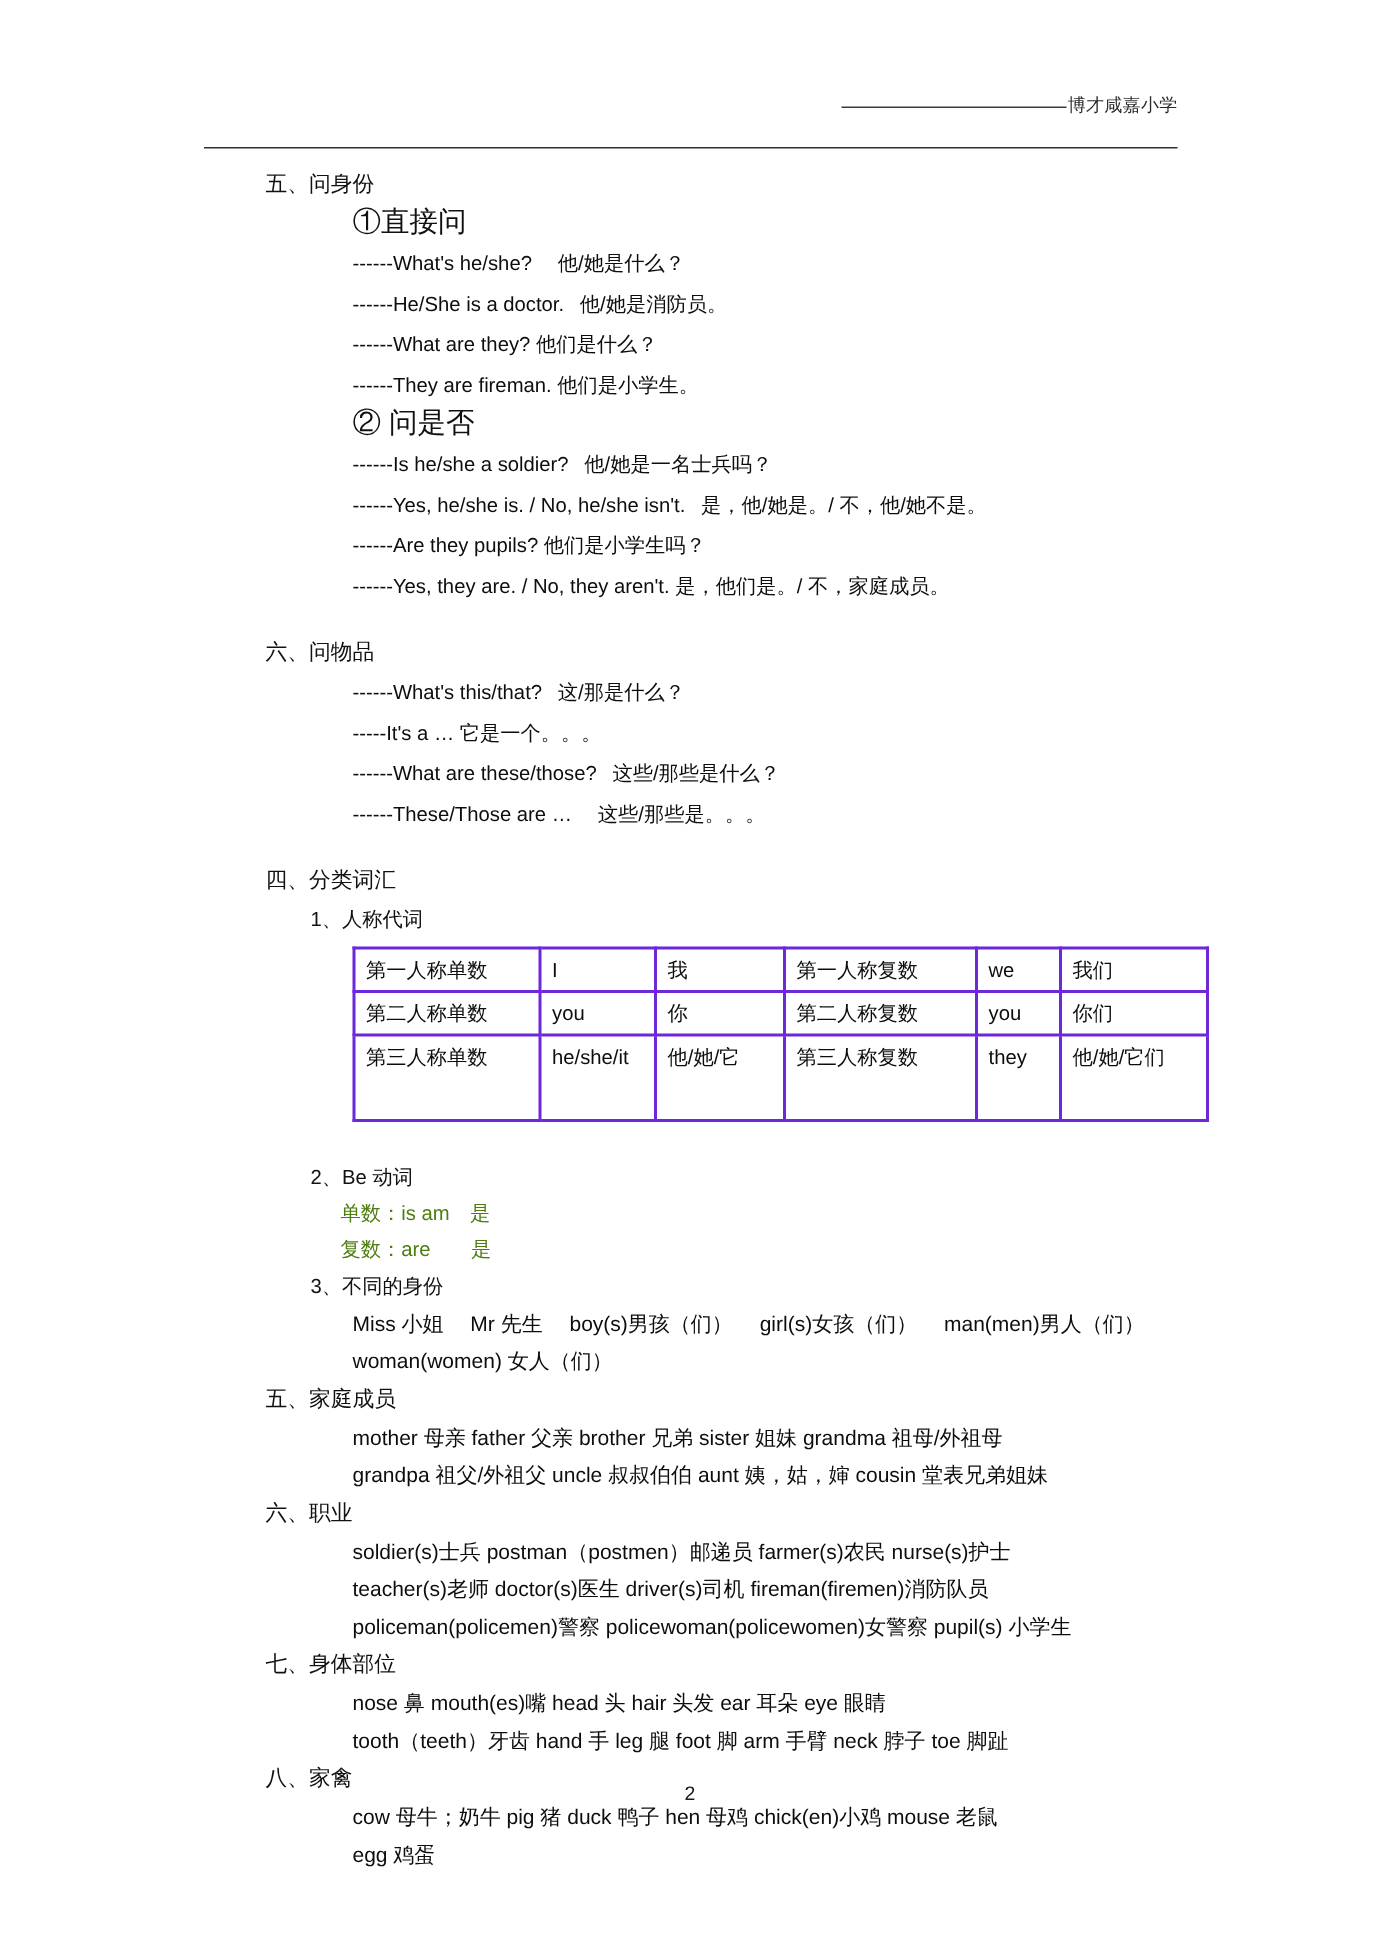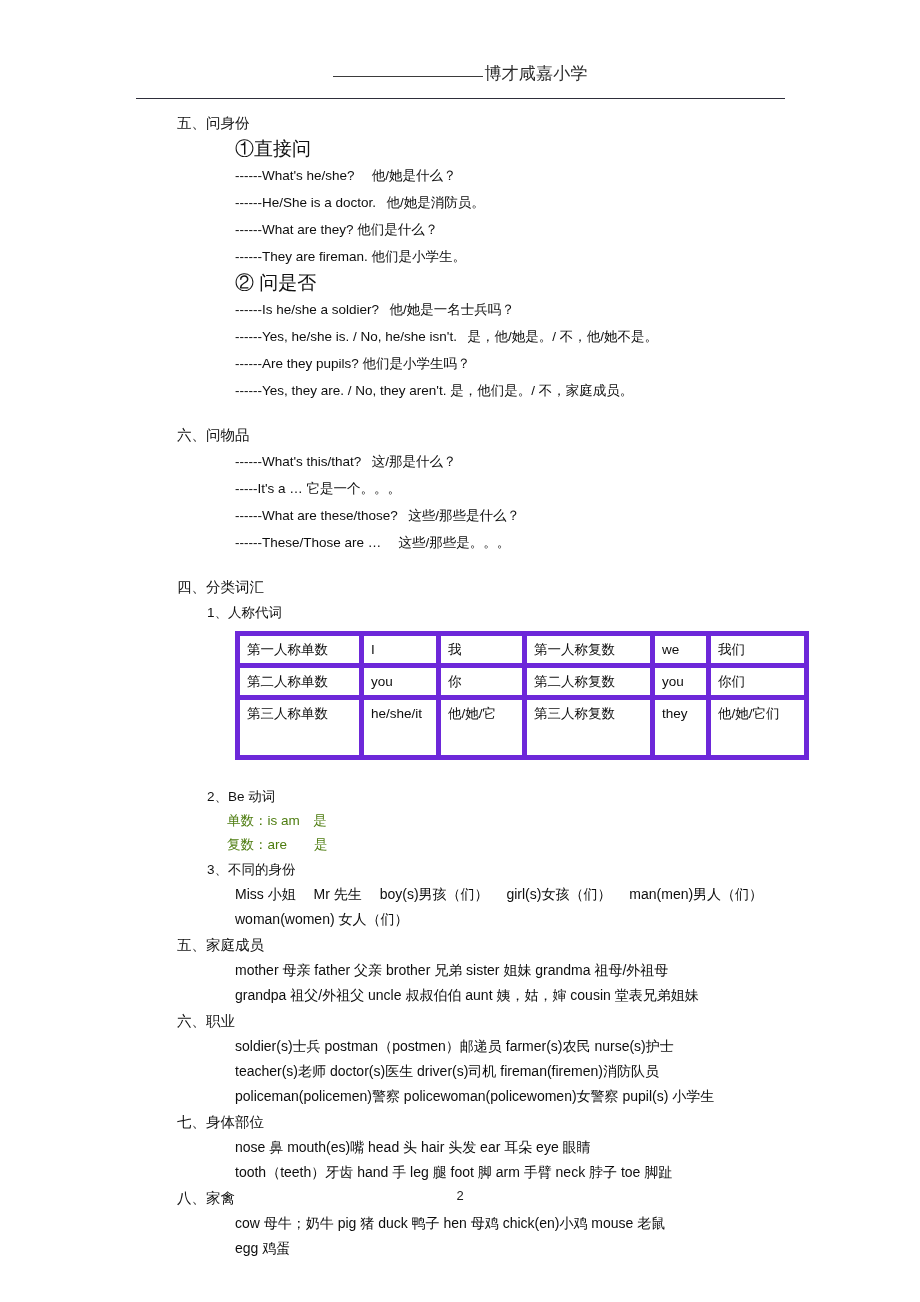--- a/index.html
+++ b/index.html
@@ -16,22 +16,22 @@
     color: #000000;
     overflow: hidden;
   }
 
   
   .header {
     position: absolute;
     top: 62px;
     left: 136px;
     width: 649px;
-    text-align: center;
-    font-size: 17px;
+    text-align: right;
+    font-size: 12px;
     color: #2a2a2a;
     letter-spacing: 0.2px;
   }
   .header .rule-prefix {
     display: inline-block;
     border-bottom: 1px solid #3b3b3b;
     width: 150px;
     vertical-align: 2px;
     margin-right: 1px;
   }
@@ -97,21 +97,21 @@
   .pron-table-wrap {
     margin-left: 196px;
     margin-top: 6px;
   }
   table.pron {
     border-collapse: collapse;
     width: 569px;
     table-layout: fixed;
   }
   table.pron td {
-    border: 5px solid #6d28d9;
+    border: 2px solid #6d28d9;
     font-size: 13.5px;
     line-height: 19px;
     padding: 4px 6px 4px 7px;
     vertical-align: top;
     color: #0d0d0d;
     height: 19px;
   }
   table.pron col.c1 { width: 124px; }
   table.pron col.c2 { width: 77px; }
   table.pron col.c3 { width: 86px; }

